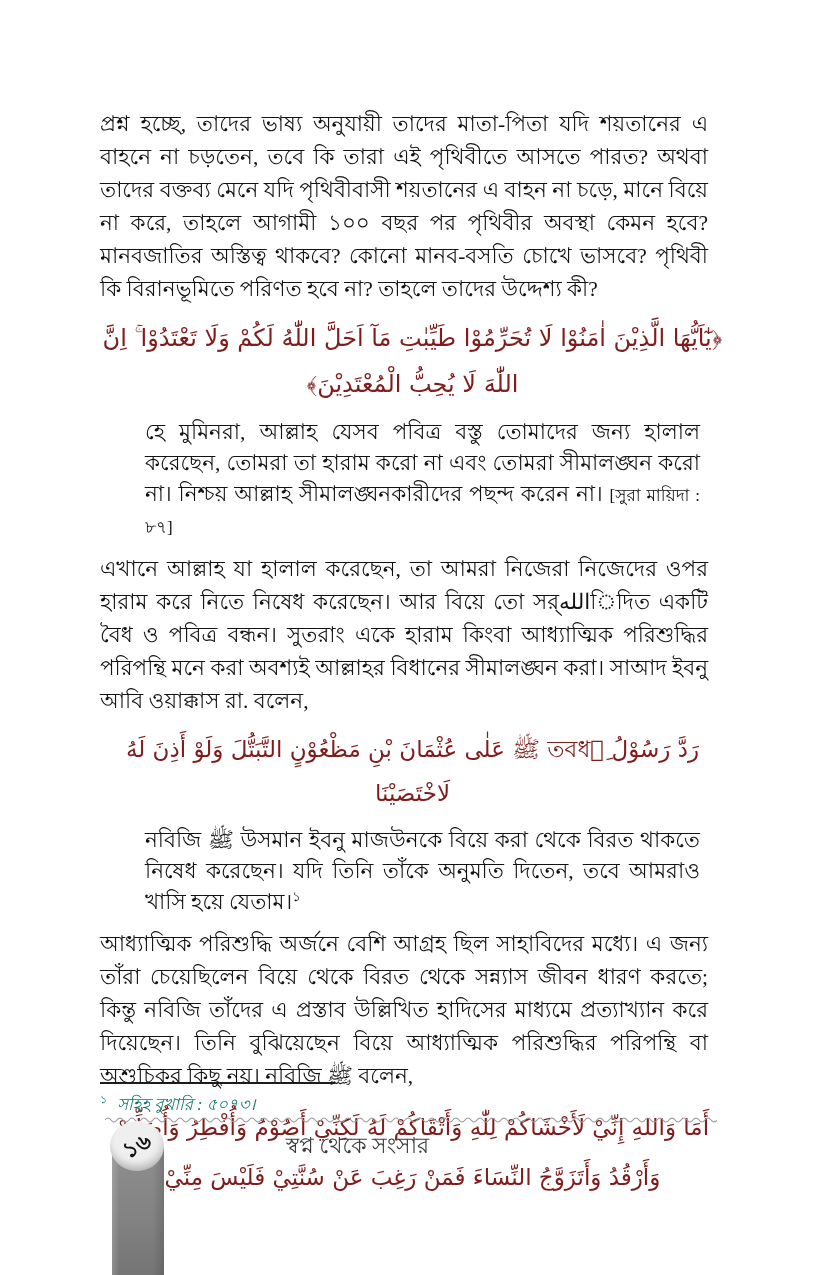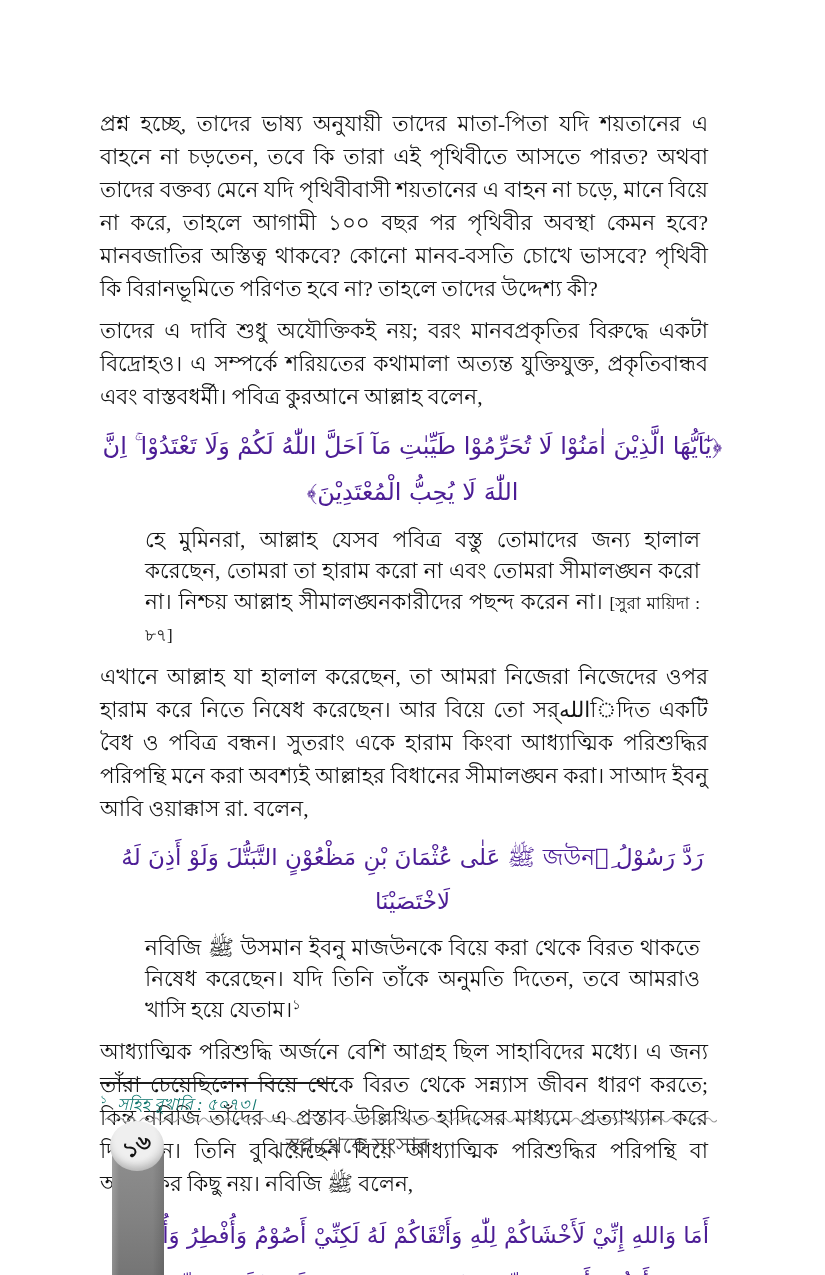--- a/index.html
+++ b/index.html
@@ -8,21 +8,21 @@
     font-family:"Liberation Serif","DejaVu Serif",serif;color:#111111;
   }
   .content{
     position:absolute;left:100px;top:108px;width:625px;
   }
   p.body-para{
     margin:0 17px 9px 0;font-size:21.5px;line-height:33px;text-align:justify;color:#121212;
   }
   .arabic{
     direction:rtl;text-align:center;font-size:23px;line-height:44px;
-    font-family:"DejaVu Sans",sans-serif;color:#4c1d95;
+    font-family:"DejaVu Sans",sans-serif;color:#7f1d1d;
     margin:8px 0 10px 0;
   }
   .bq{
     margin:0 25px 10px 45px;font-size:21.5px;line-height:31px;text-align:justify;color:#121212;
   }
   .cite{font-size:17px;}
   sup.fn-mark{font-size:13px;line-height:0;}
   .footnote-area{
     position:absolute;left:100px;top:1082px;width:625px;
   }
@@ -49,29 +49,28 @@
   }
   .page-number{
     font-size:22px;font-weight:bold;color:#141414;transform:rotate(-28deg);
   }
 </style>
 </head>
 <body>
 
 <div class="content">
   <p class="body-para">প্রশ্ন হচ্ছে, তাদের ভাষ্য অনুযায়ী তাদের মাতা-পিতা যদি শয়তানের এ বাহনে না চড়তেন, তবে কি তারা এই পৃথিবীতে আসতে পারত? অথবা তাদের বক্তব্য মেনে যদি পৃথিবীবাসী শয়তানের এ বাহন না চড়ে, মানে বিয়ে না করে, তাহলে আগামী ১০০ বছর পর পৃথিবীর অবস্থা কেমন হবে? মানবজাতির অস্তিত্ব থাকবে? কোনো মানব-বসতি চোখে ভাসবে? পৃথিবী কি বিরানভূমিতে পরিণত হবে না? তাহলে তাদের উদ্দেশ্য কী?</p>
-  <p class="body-para">তাদের এ দাবি শুধু অযৌক্তিকই নয়; বরং মানবপ্রকৃতির বিরুদ্ধে একটা বিদ্রোহও। এ সম্পর্কে শরিয়তের কথামালা অত্যন্ত যুক্তিযুক্ত, প্রকৃতিবান্ধব এবং বাস্তবধর্মী। পবিত্র কুরআনে আল্লাহ বলেন,</p>
 
   <div class="arabic" style="line-height:46px;font-size:24px;">﴿يٰٓاَيُّهَا الَّذِيْنَ اٰمَنُوْا لَا تُحَرِّمُوْا طَيِّبٰتِ مَآ اَحَلَّ اللّٰهُ لَكُمْ وَلَا تَعْتَدُوْا ۚ اِنَّ اللّٰهَ لَا يُحِبُّ الْمُعْتَدِيْنَ﴾</div>
 
   <div class="bq"><span>হে মুমিনরা, আল্লাহ যেসব পবিত্র বস্তু তোমাদের জন্য হালাল করেছেন, তোমরা তা হারাম করো না এবং তোমরা সীমালঙ্ঘন করো না। নিশ্চয় আল্লাহ সীমালঙ্ঘনকারীদের পছন্দ করেন না। </span><span class="cite">[সুরা মায়িদা : ৮৭]</span></div>
 
   <p class="body-para">এখানে আল্লাহ যা হালাল করেছেন, তা আমরা নিজেরা নিজেদের ওপর হারাম করে নিতে নিষেধ করেছেন। আর বিয়ে তো সর্اللهিদিত একটি বৈধ ও পবিত্র বন্ধন। সুতরাং একে হারাম কিংবা আধ্যাত্মিক পরিশুদ্ধির পরিপন্থি মনে করা অবশ্যই আল্লাহর বিধানের সীমালঙ্ঘন করা। সাআদ ইবনু আবি ওয়াক্কাস রা. বলেন,</p>
 
-  <div class="arabic">رَدَّ رَسُوْلُ জউনকِ ﷺ عَلٰى عُثْمَانَ بْنِ مَظْعُوْنٍ التَّبَتُّلَ وَلَوْ أَذِنَ لَهُ لَاخْتَصَيْنَا</div>
+  <div class="arabic">رَدَّ رَسُوْلُ তবধরِ ﷺ عَلٰى عُثْمَانَ بْنِ مَظْعُوْنٍ التَّبَتُّلَ وَلَوْ أَذِنَ لَهُ لَاخْتَصَيْنَا</div>
 
   <div class="bq"><span>নবিজি ﷺ উসমান ইবনু মাজউনকে বিয়ে করা থেকে বিরত থাকতে নিষেধ করেছেন। যদি তিনি তাঁকে অনুমতি দিতেন, তবে আমরাও খাসি হয়ে যেতাম।</span><sup class="fn-mark">১</sup></div>
 
   <p class="body-para">আধ্যাত্মিক পরিশুদ্ধি অর্জনে বেশি আগ্রহ ছিল সাহাবিদের মধ্যে। এ জন্য তাঁরা চেয়েছিলেন বিয়ে থেকে বিরত থেকে সন্ন্যাস জীবন ধারণ করতে; কিন্তু নবিজি তাঁদের এ প্রস্তাব উল্লিখিত হাদিসের মাধ্যমে প্রত্যাখ্যান করে দিয়েছেন। তিনি বুঝিয়েছেন বিয়ে আধ্যাত্মিক পরিশুদ্ধির পরিপন্থি বা অশুচিকর কিছু নয়। নবিজি ﷺ বলেন,</p>
 
   <div class="arabic" style="line-height:50px;">أَمَا وَاللهِ إِنِّيْ لَأَخْشَاكُمْ لِلّٰهِ وَأَتْقَاكُمْ لَهُ لَكِنِّيْ أَصُوْمُ وَأُفْطِرُ وَأُصَلِّيْ وَأَرْقُدُ وَأَتَزَوَّجُ النِّسَاءَ فَمَنْ رَغِبَ عَنْ سُنَّتِيْ فَلَيْسَ مِنِّيْ</div>
 </div>
 
 <div class="footnote-area">
   <div class="fn-rule"></div>

